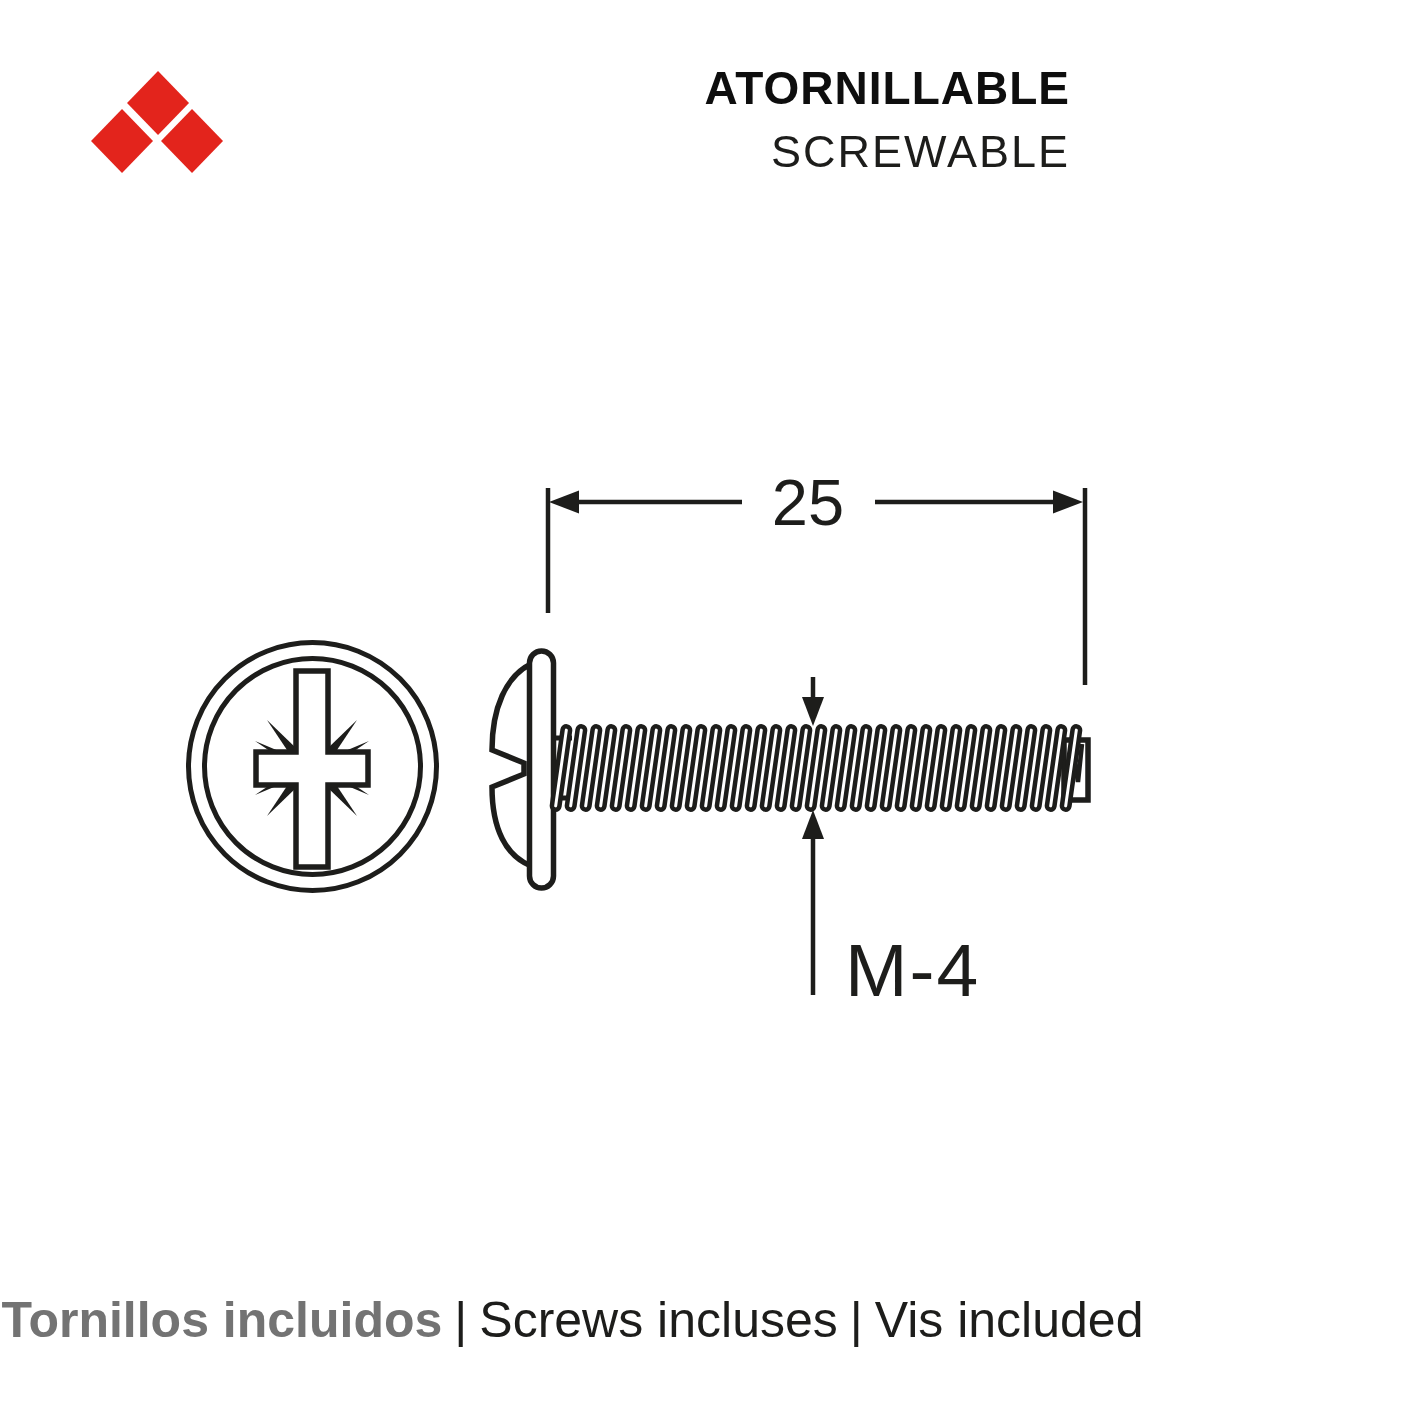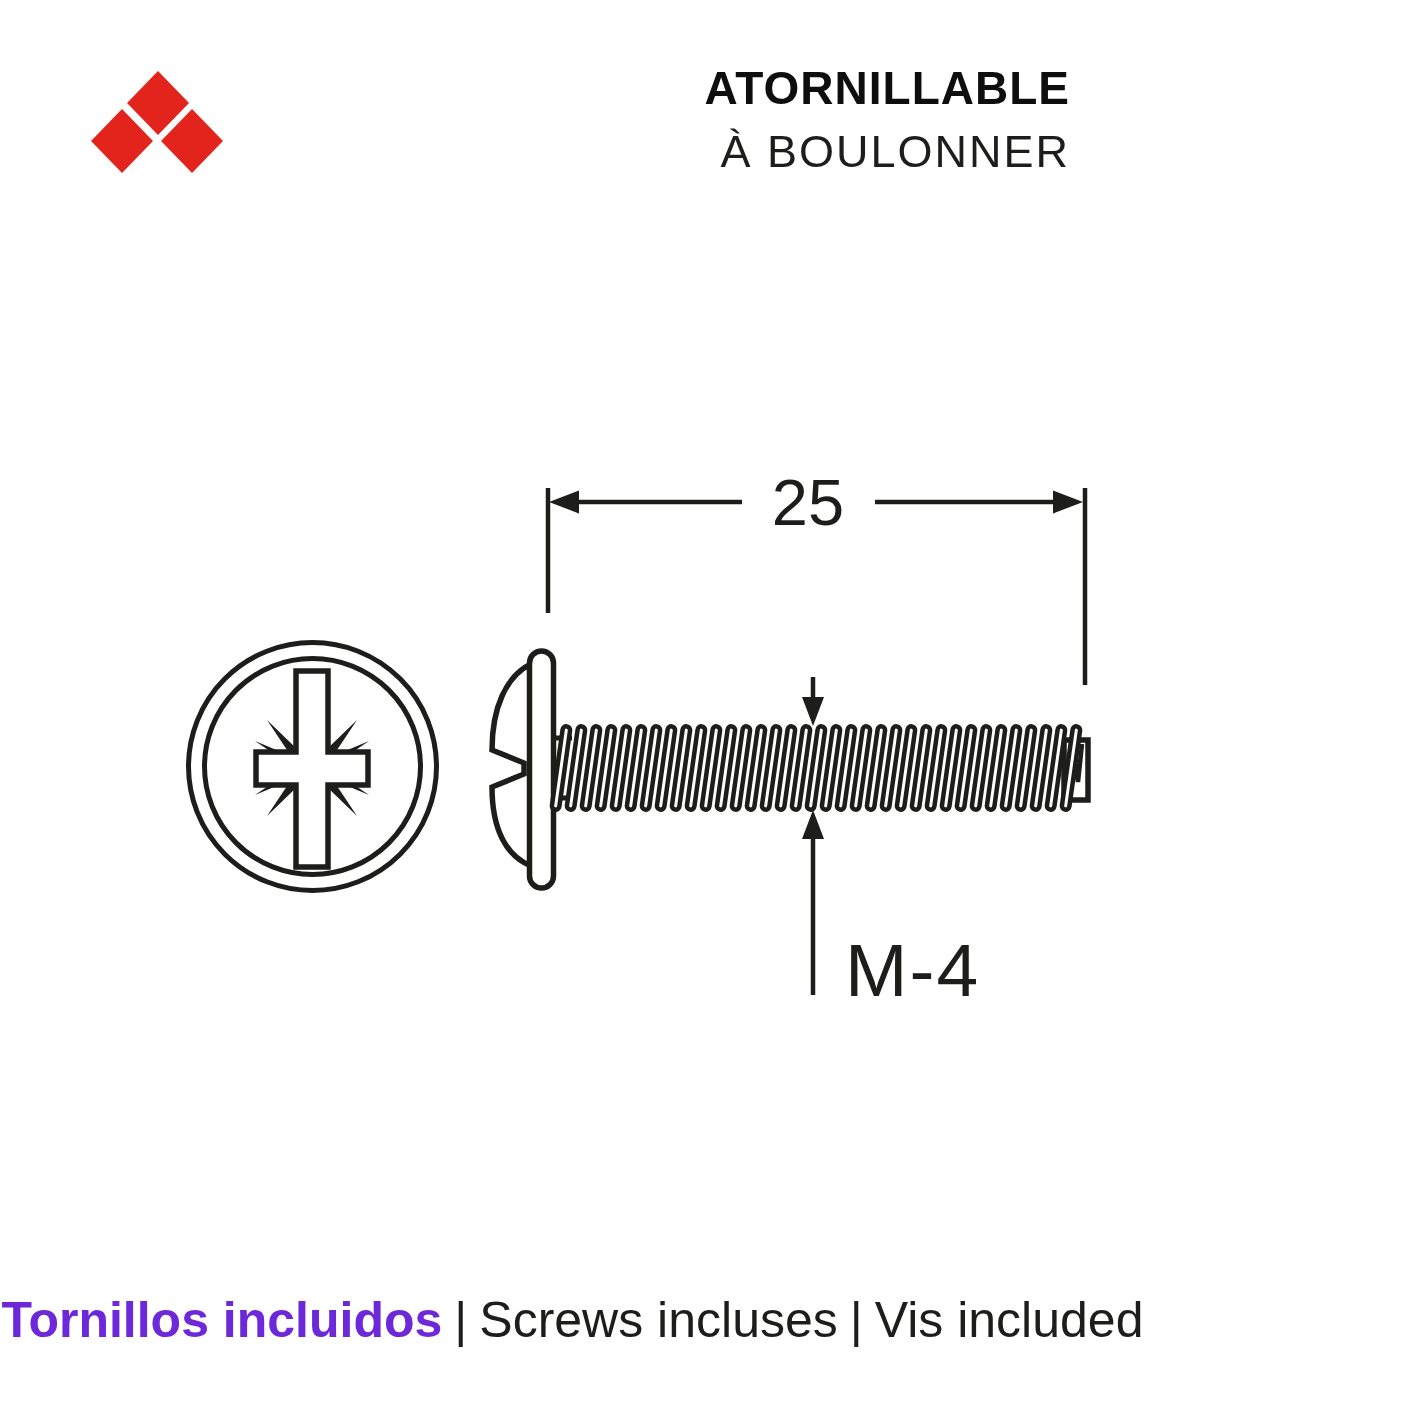--- a/index.html
+++ b/index.html
@@ -18,37 +18,37 @@
   .drawing-svg .stroke-thin{fill:none;stroke:#1d1d1b;stroke-width:4.5;}
   .drawing-svg .whitefill{fill:#ffffff;stroke:#1d1d1b;stroke-width:5.5;}
   .drawing-svg .blackfill{fill:#1d1d1b;stroke:none;}
   .drawing-svg text{fill:#1d1d1b;font-family:"Liberation Sans", sans-serif;}
   .dim-label{font-size:65px;}
   .thread-label{font-size:75px;letter-spacing:2px;}
   .footer{
     position:absolute;left:0;right:0;top:1291px;text-align:center;
     font-size:50px;font-weight:400;color:#1d1d1b;white-space:nowrap;
   }
-  .footer .bold{font-weight:700;color:#6d28d9;}
+  .footer .bold{font-weight:700;color:#737373;}
   .footer .sep{font-weight:300;padding:0 12px;color:#1d1d1b;}
 </style>
 </head>
 <body>
 
 <div class="page">
 
   <svg class="logo-svg" viewBox="85 63 145 116" aria-hidden="true">
     <polygon points="158,71 189,103 158,135 127,103" fill="#e3241c"></polygon>
     <polygon points="122,109 153,141 122,173 91,141" fill="#e3241c"></polygon>
     <polygon points="192,109 223,141 192,173 161,141" fill="#e3241c"></polygon>
   </svg>
 
   <div class="header">
     <div class="h-es">ATORNILLABLE</div>
-    <div class="h-fr">À BOULONNER</div>
+    <div class="h-en">SCREWABLE</div>
   </div>
 
   <svg class="drawing-svg" viewBox="0 0 1417 1417" aria-hidden="true">
 
     <g>
       <circle cx="312.5" cy="766.5" r="124" class="stroke" stroke-width="6"></circle>
       <circle cx="312.5" cy="766.5" r="108" class="stroke"></circle>
 
       <g class="blackfill">
         <polygon points="327,749 357,720 335,753"></polygon>

